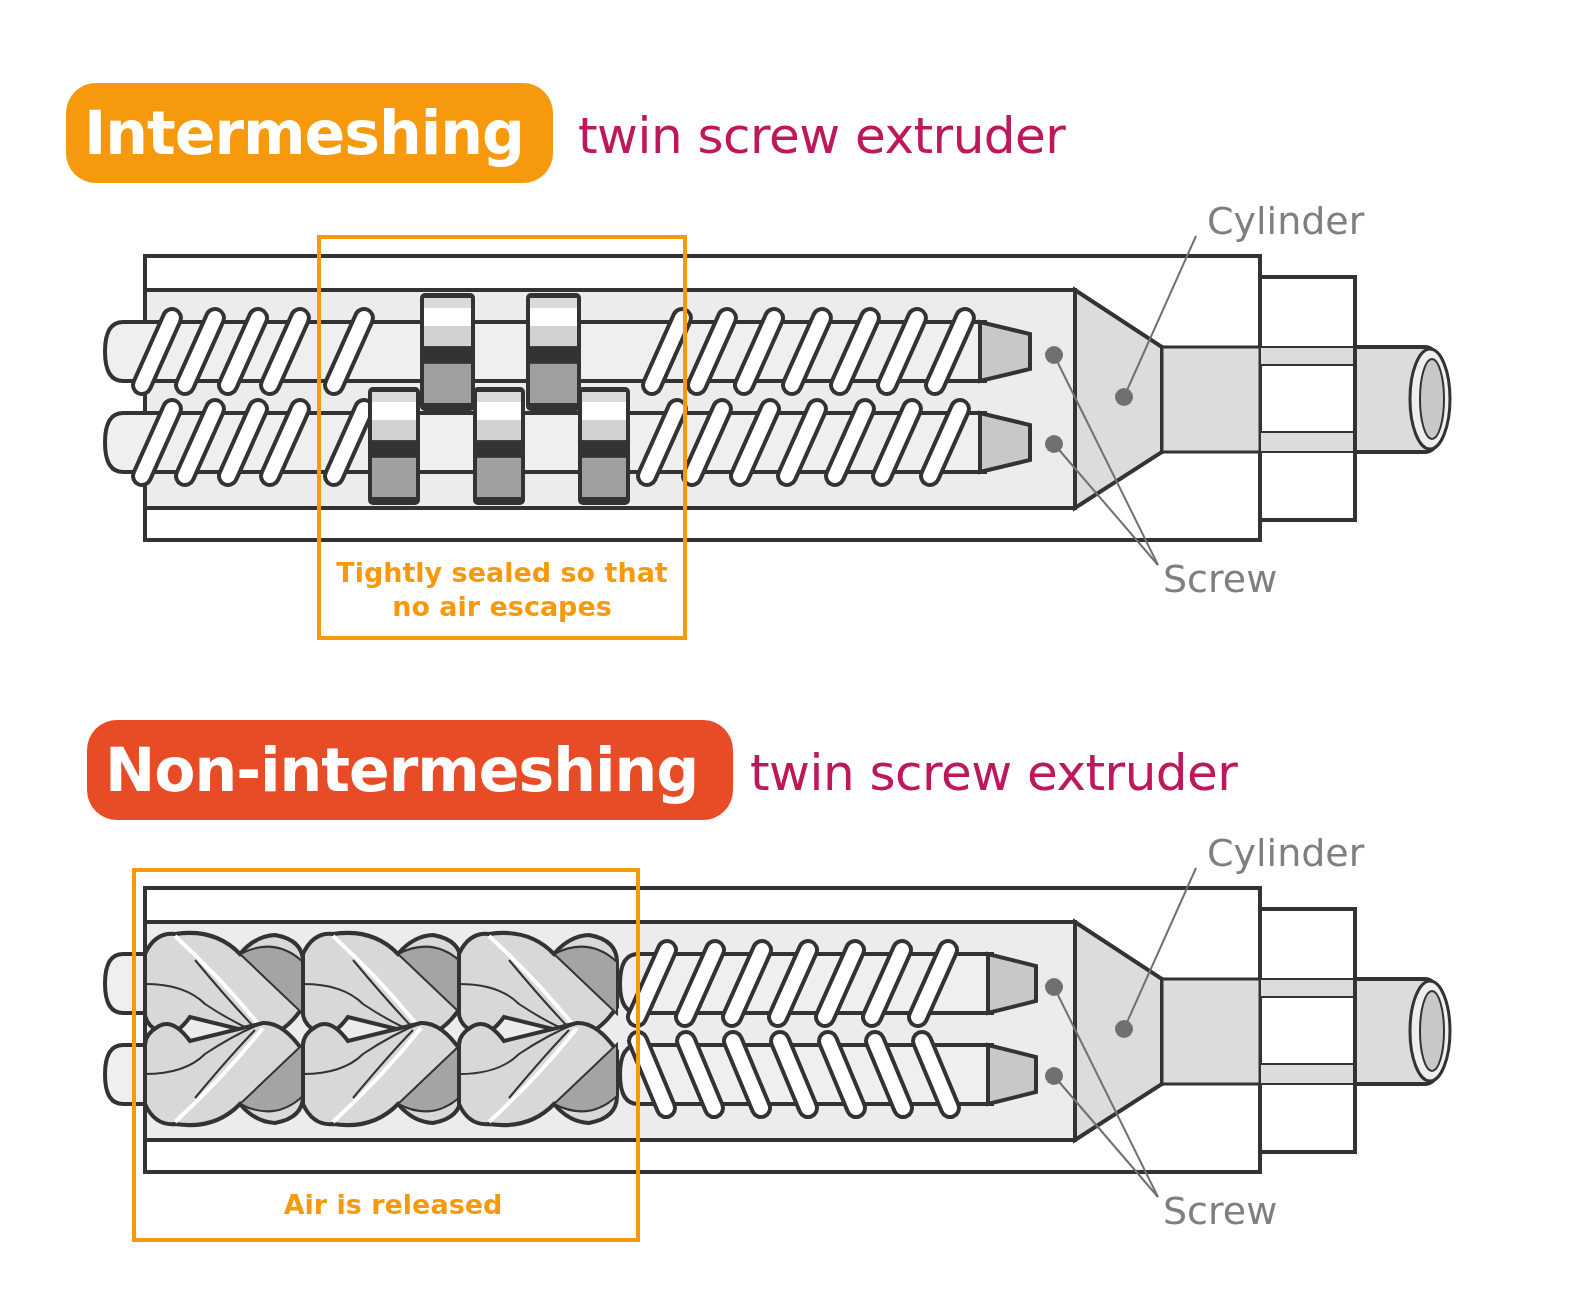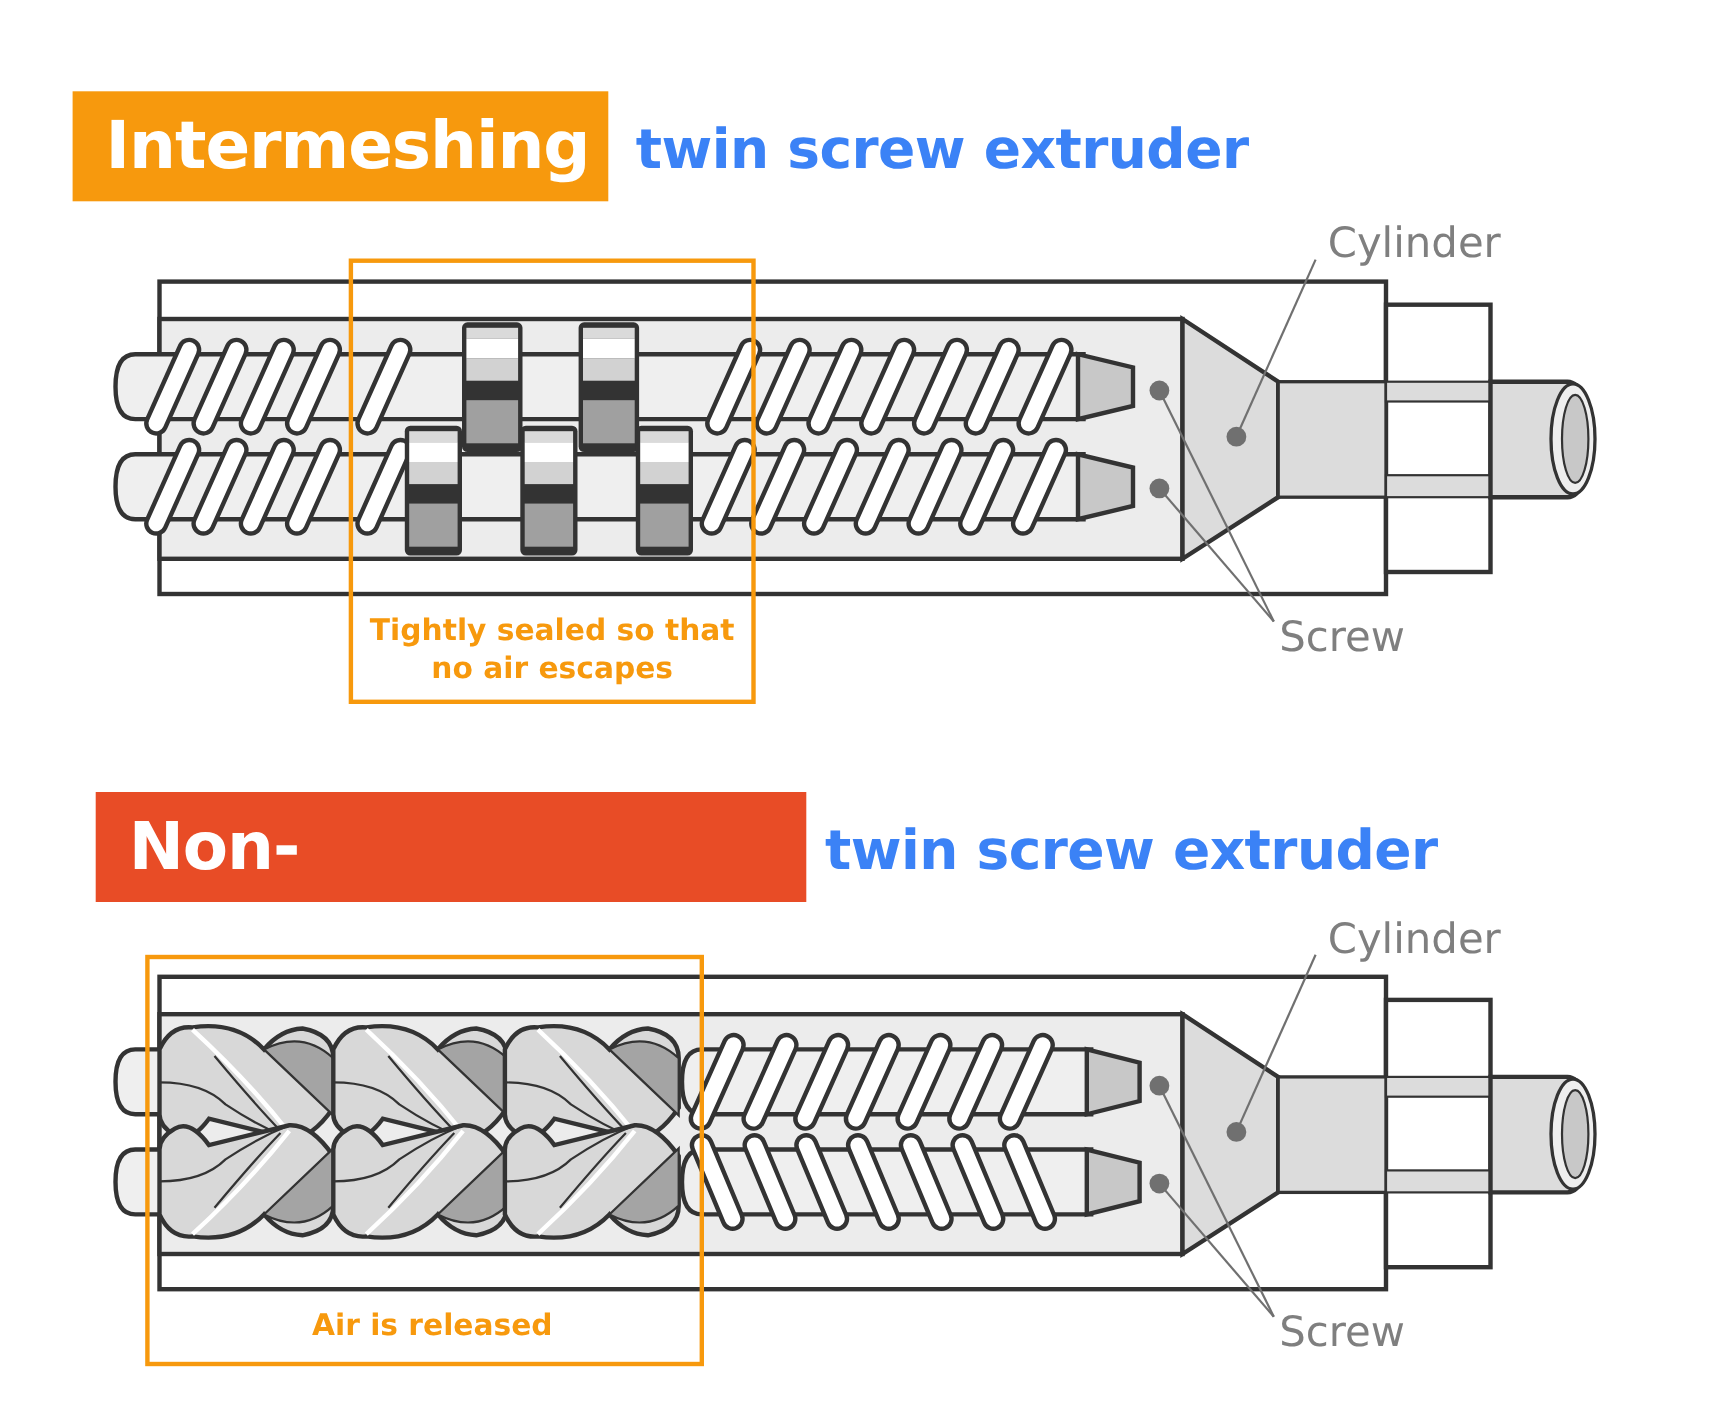--- a/index.html
+++ b/index.html
@@ -1,18 +1,18 @@
 <!DOCTYPE html>
 <html><head>
 <meta charset="utf-8">
 <style>
   html,body{margin:0;padding:0;background:#ffffff;}
   body{width:1576px;height:1289px;position:relative;overflow:hidden;font-family:"DejaVu Sans","Liberation Sans",sans-serif;}
-  .title-badge{position:absolute;color:#ffffff;font-weight:bold;font-size:60px;line-height:100px;padding:0 30px;box-sizing:border-box;letter-spacing:-1px;}
-  .title-rest{position:absolute;color:#3b82f6;font-weight:bold;font-size:50px;line-height:100px;letter-spacing:-0.5px;}
+  .title-badge{position:absolute;color:#ffffff;font-weight:bold;font-size:60px;line-height:100px;padding:0 18px;box-sizing:border-box;letter-spacing:-1px;border-radius:30px;}
+  .title-rest{position:absolute;color:#be185d;font-weight:normal;font-size:50px;line-height:100px;letter-spacing:-0.5px;}
   svg{position:absolute;left:0;top:0;}
   .lbl{font-family:"DejaVu Sans","Liberation Sans",sans-serif;fill:#7f7f7f;font-size:38px;}
   .ann{font-family:"DejaVu Sans","Liberation Sans",sans-serif;fill:#f7990d;font-weight:bold;font-size:27px;}
 </style>
 </head>
 <body>
 
 <div class="title-badge" style="left:66px;top:83px;width:487px;height:100px;background:#f7990d;">Intermeshing</div>
 <div class="title-rest" style="left:578px;top:86px;">twin screw extruder</div>
 

